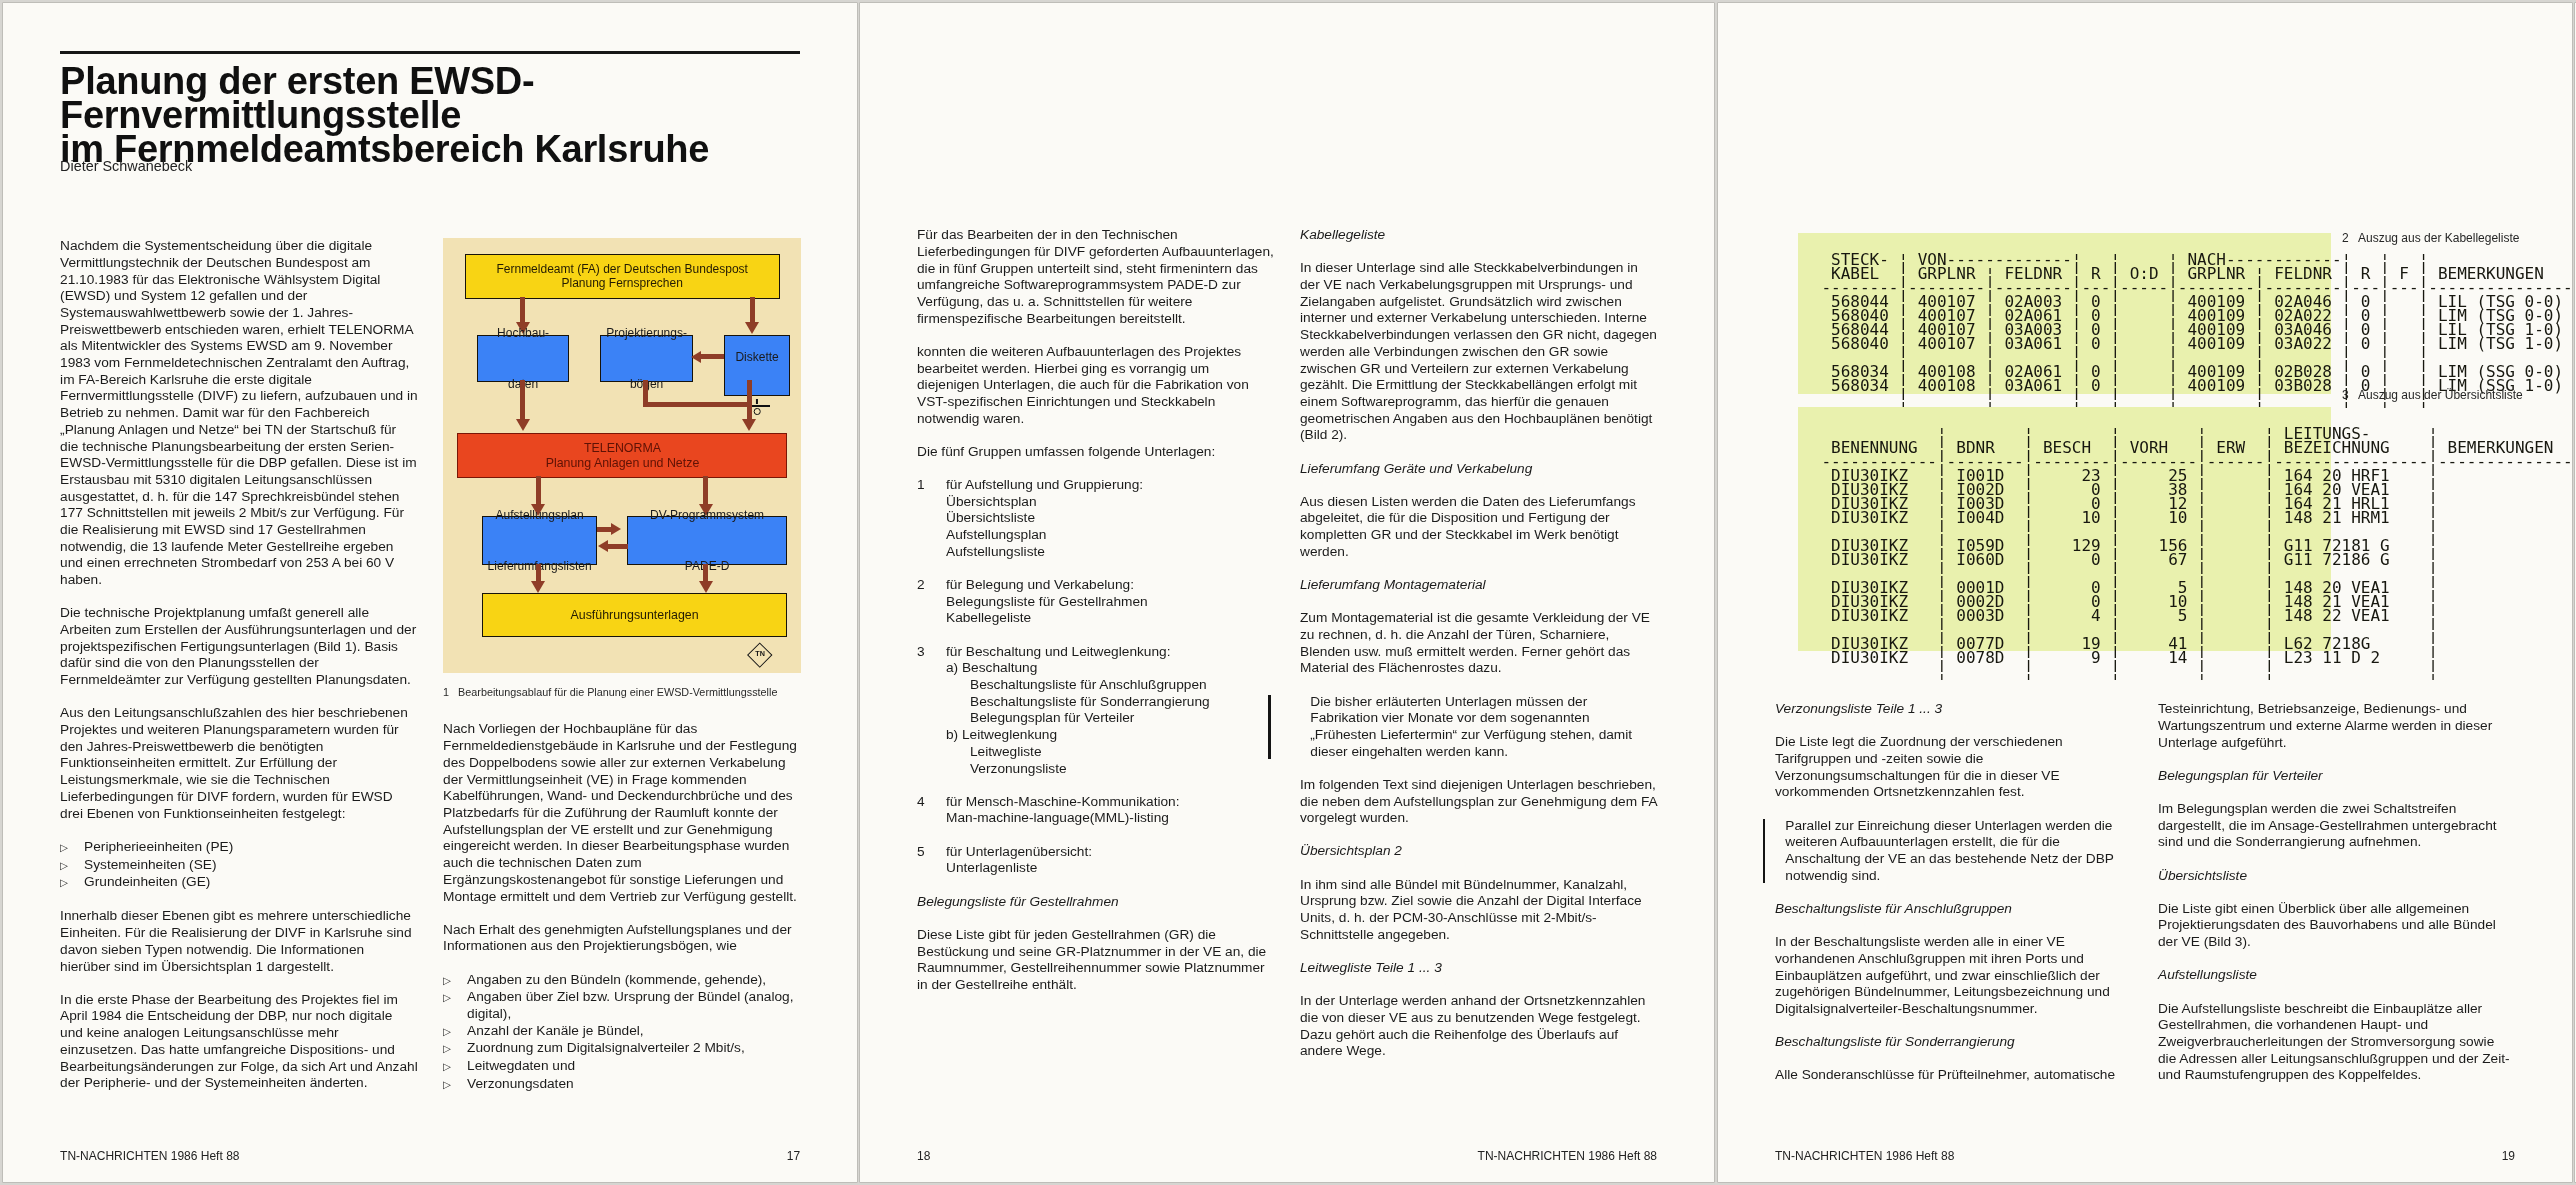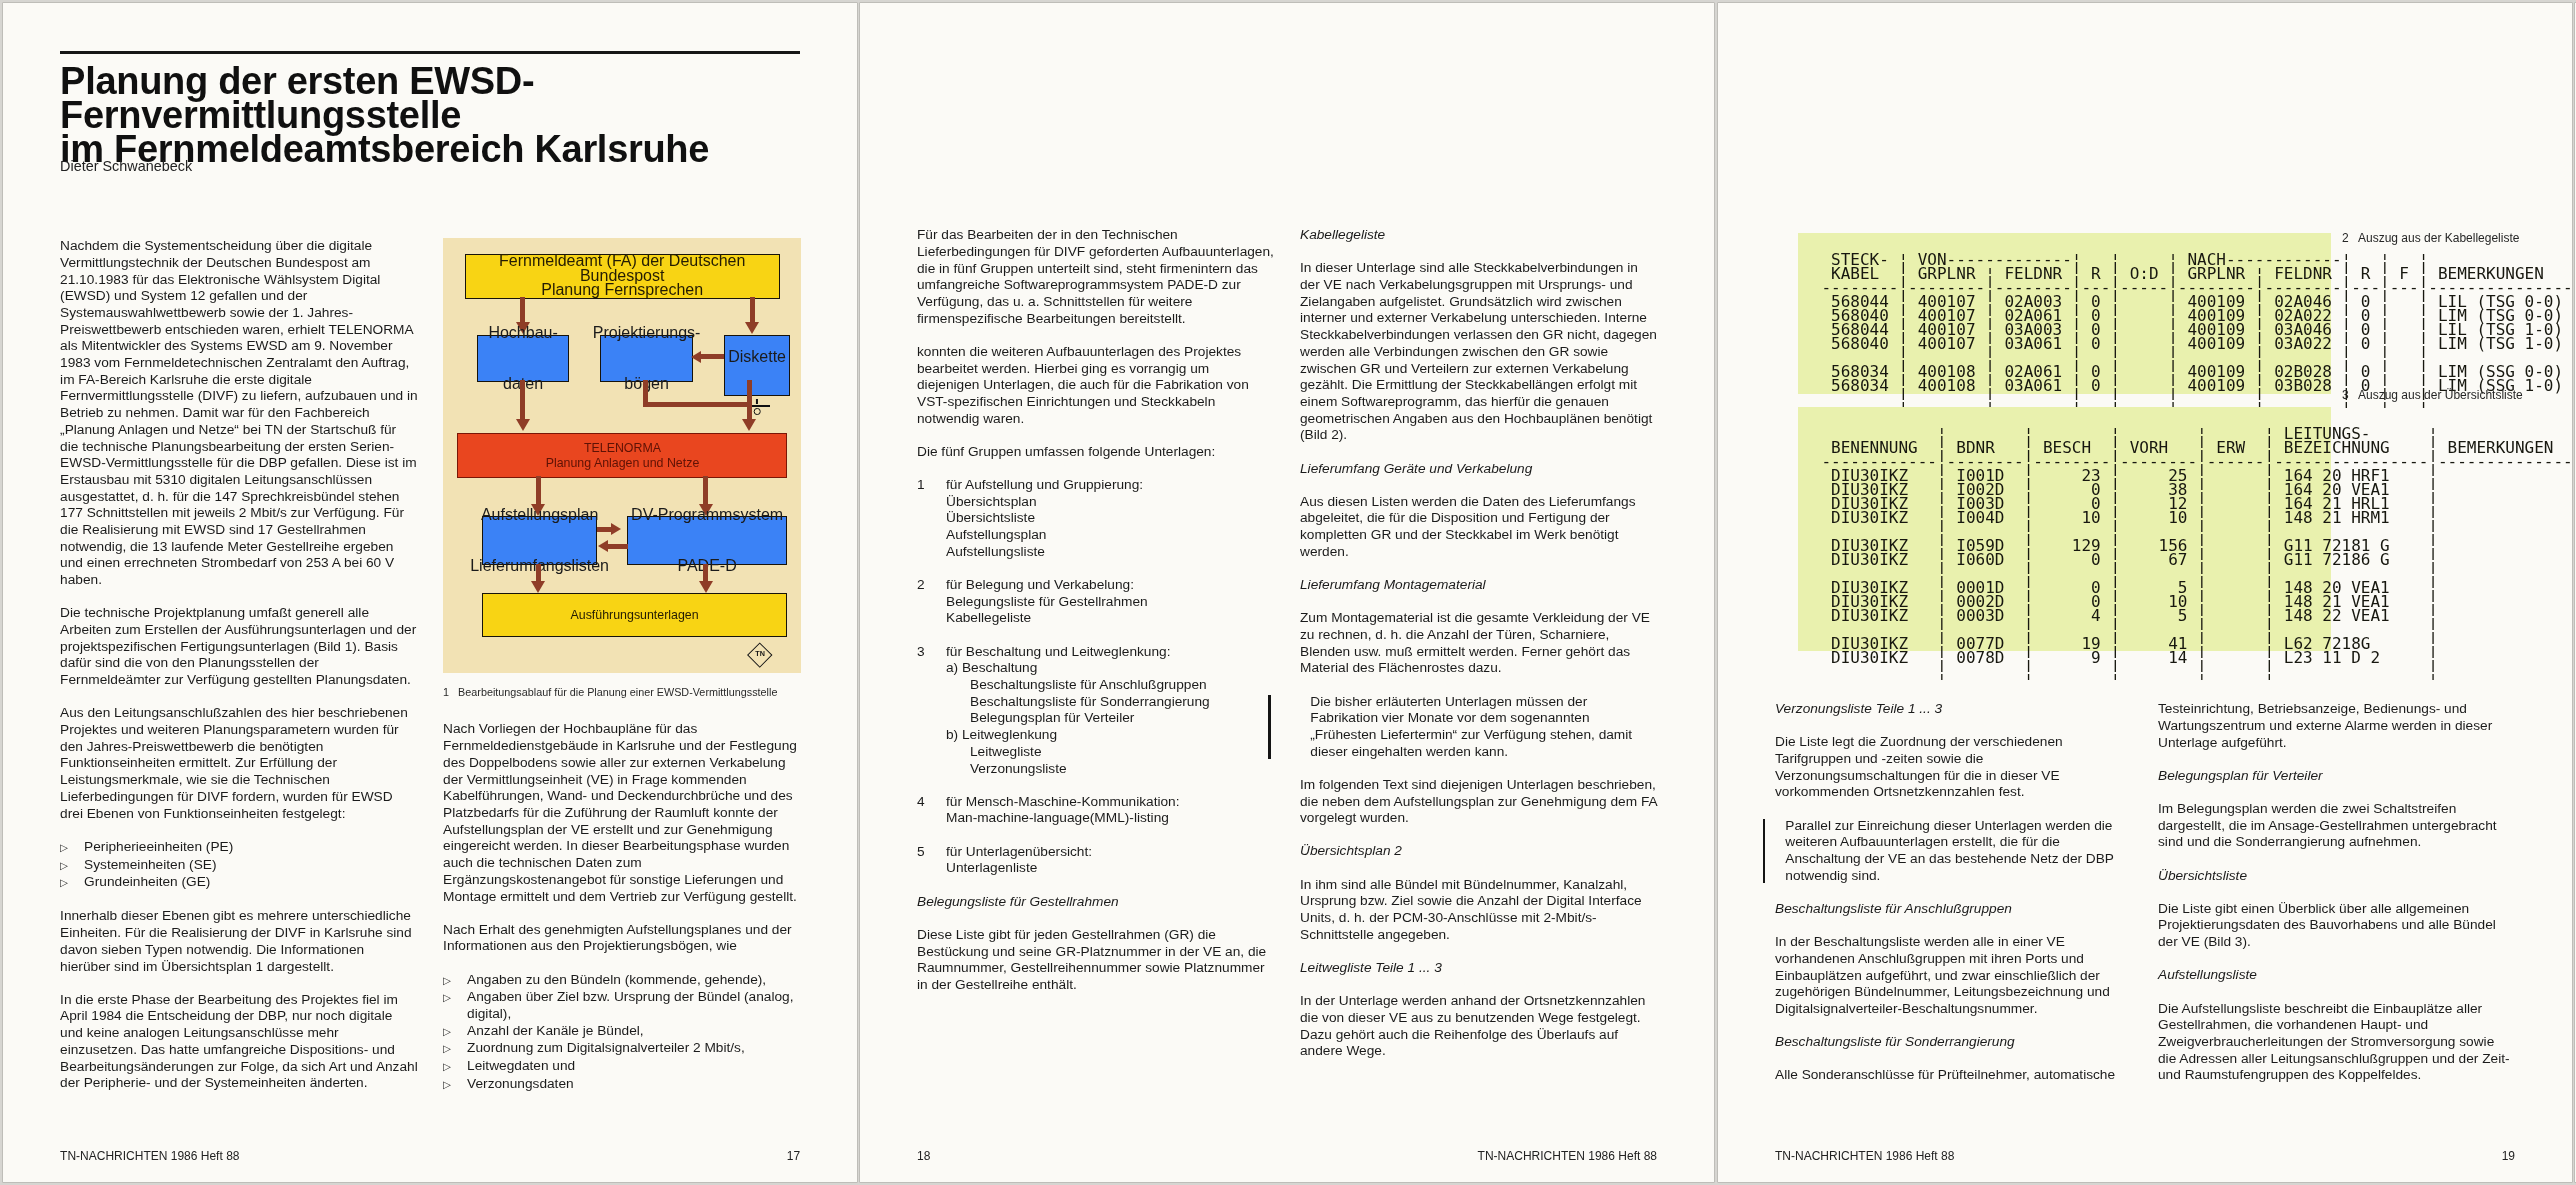--- a/index.html
+++ b/index.html
@@ -27,21 +27,21 @@
   .group{margin:0 0 16.5px 0;}
   .grow{display:flex;}
   .gnum{flex:none;width:29px;}
   .gtitle{flex:1;}
   .gitem{padding-left:29px;}
   .gitem.lvl2{padding-left:53px;}
 
   
   .fig-canvas{position:relative;width:358px;height:435px;background:#f2e2b4;}
   .fbox{position:absolute;border:1px solid #17130a;display:flex;flex-direction:column;
-    justify-content:center;align-items:center;text-align:center;font-size:16px;line-height:14.4px;}
+    justify-content:center;align-items:center;text-align:center;font-size:12px;line-height:14.4px;}
   .fbox.yellow{background:#f8d414;color:#241c03;}
   .fbox.grey{background:#3b82f6;color:#1b1b1b;gap:36px;}
   .fbox.red{background:#e9461f;border-color:#7a1606;color:#5e1205;font-size:12.4px;}
   .shaft-v{position:absolute;width:5.2px;background:#8f3d27;}
   .shaft-h{position:absolute;height:5.2px;background:#8f3d27;}
   .head-down{position:absolute;width:0;height:0;border-left:7.2px solid transparent;
     border-right:7.2px solid transparent;border-top:12.4px solid #8f3d27;}
   .head-left{position:absolute;width:0;height:0;border-top:6.2px solid transparent;
     border-bottom:6.2px solid transparent;border-right:10.3px solid #8f3d27;}
   .head-right{position:absolute;width:0;height:0;border-top:6.2px solid transparent;

